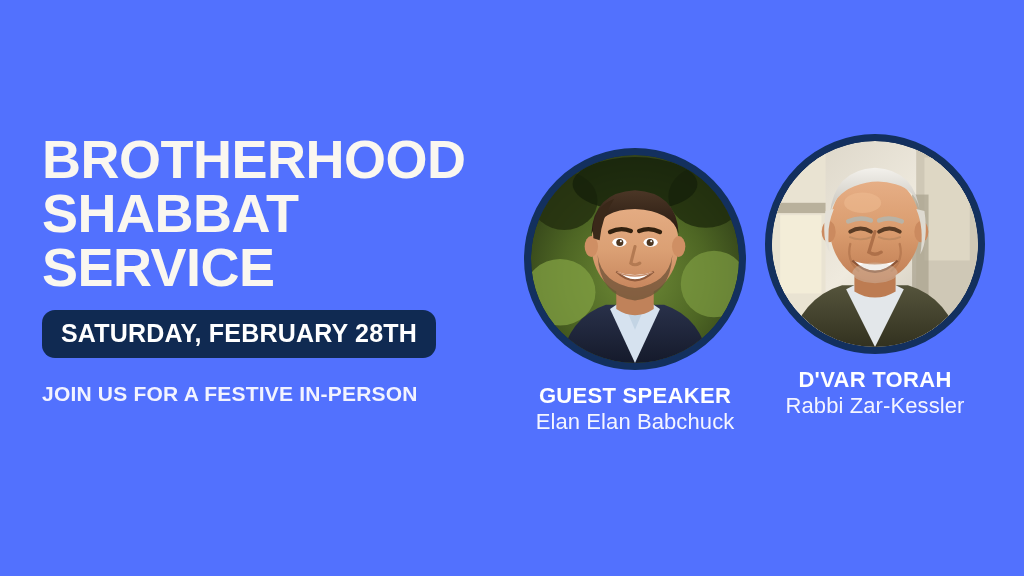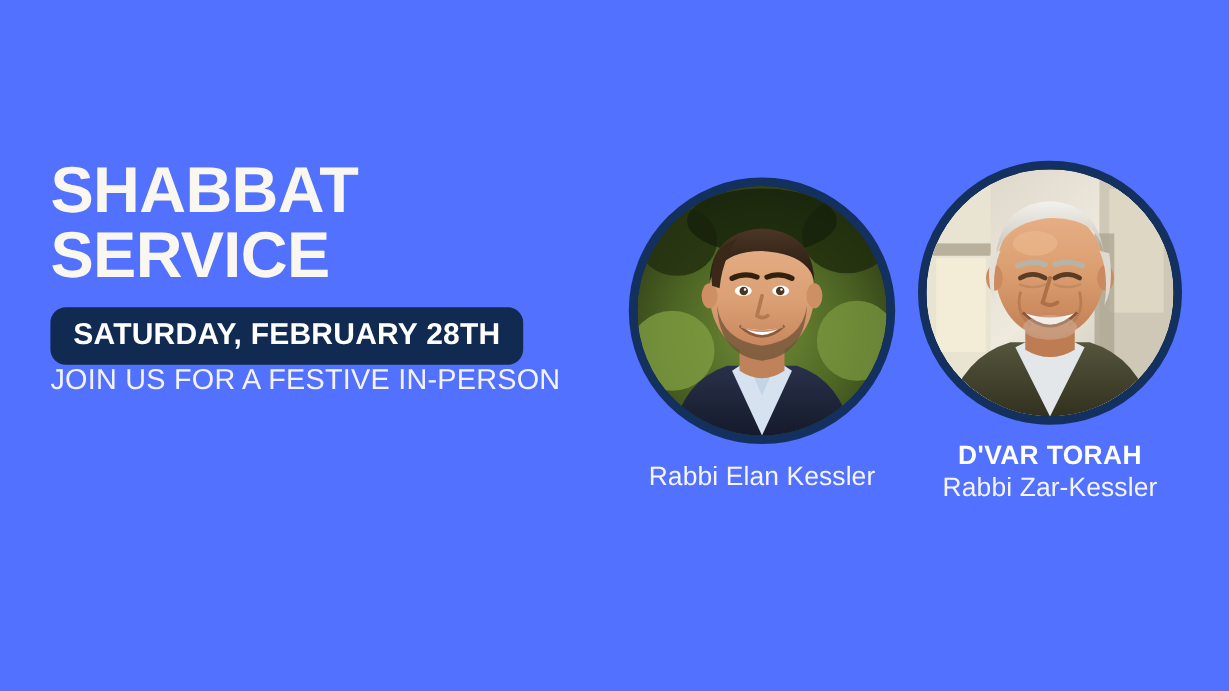--- a/index.html
+++ b/index.html
@@ -54,23 +54,24 @@
     font-size: 25px;
     line-height: 25px;
     font-weight: 700;
     letter-spacing: 0.2px;
     color: #ffffff;
     text-transform: uppercase;
     white-space: nowrap;
   }
 
   #subtitle {
-    font-size: 24px;
+    margin-top: 23px;
+    font-size: 21px;
     line-height: 26px;
-    font-weight: 400;
+    font-weight: 700;
     letter-spacing: 0.2px;
     color: #f2f3ff;
     text-transform: uppercase;
   }
   #subtitle .sub-line {
     display: block;
     white-space: nowrap;
   }
 
   
@@ -125,20 +126,21 @@
   }
 </style>
 </head>
 <body>
 
 <div id="flyer">
 
   <div id="left-column">
 
     <h1 id="headline">
+      <span class="hl-line">BROTHERHOOD</span>
       <span class="hl-line">SHABBAT</span>
       <span class="hl-line">SERVICE</span>
     </h1>
 
     <div id="date-badge">
       <span id="date-badge-label">SATURDAY, FEBRUARY 28TH</span>
     </div>
 
     <div id="subtitle">
       <span class="sub-line">JOIN US FOR A FESTIVE IN-PERSON</span>
@@ -209,21 +211,22 @@
           <path d="M32 48 Q33 68 50 70 Q67 68 68 48 Q66 62 50 64 Q34 62 32 48 Z" fill="#6d5338" opacity="0.75"></path>
 
           <path d="M41 56 Q50 64 59 56 Q50 59.5 41 56 Z" fill="#ffffff"></path>
           <path d="M41 56 Q50 64.5 59 56" stroke="#8e5a3c" stroke-width="1" fill="none"></path>
           <path d="M41.5 56.3 Q50 60 58.5 56.3" stroke="#c98f6c" stroke-width="0.7" fill="none"></path>
         </svg>
       </div>
     </div>
 
     <div class="caption" id="caption-left">
-      <span class="caption-name">Rabbi Elan Kessler</span>
+      <span class="caption-role">GUEST SPEAKER</span>
+      <span class="caption-name">Elan Elan Babchuck</span>
     </div>
 
   </div>
 
   <div class="portrait-block" id="portrait-block-right">
 
     <div class="portrait-ring" id="portrait-ring-right">
       <div class="portrait-photo">
         <svg viewBox="0 0 100 100" preserveAspectRatio="xMidYMid slice" aria-hidden="true">
           <defs>

